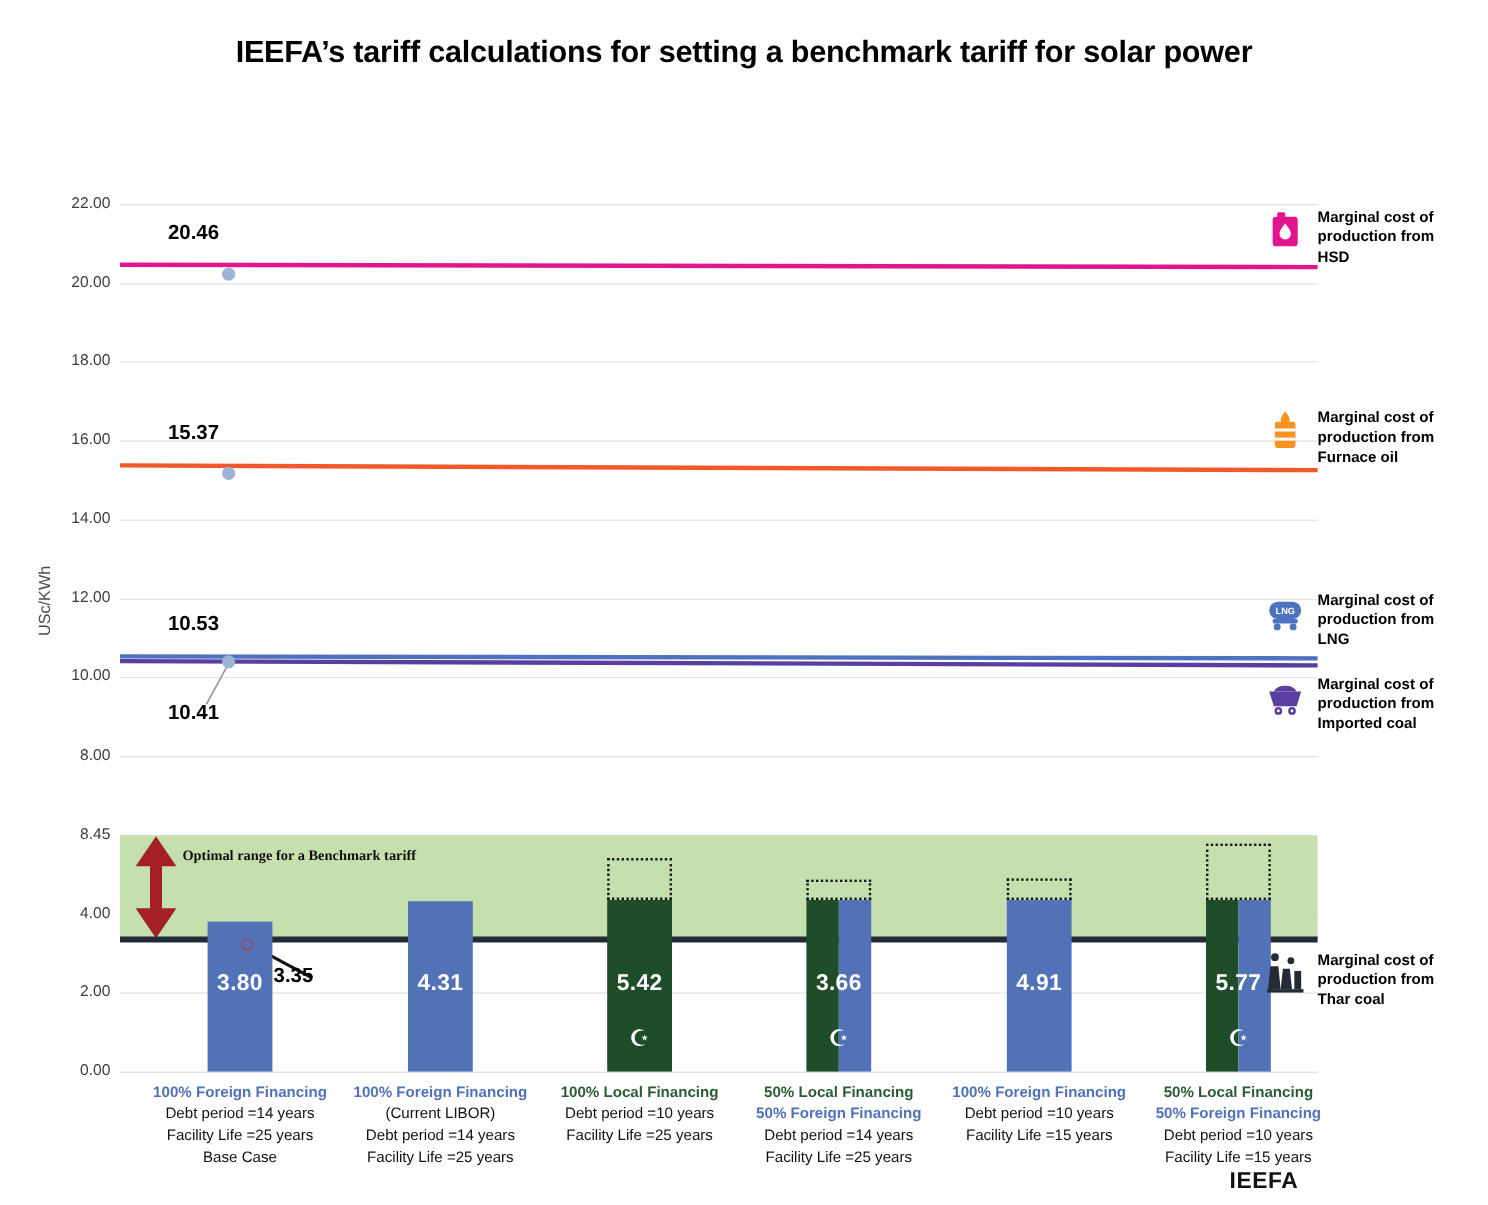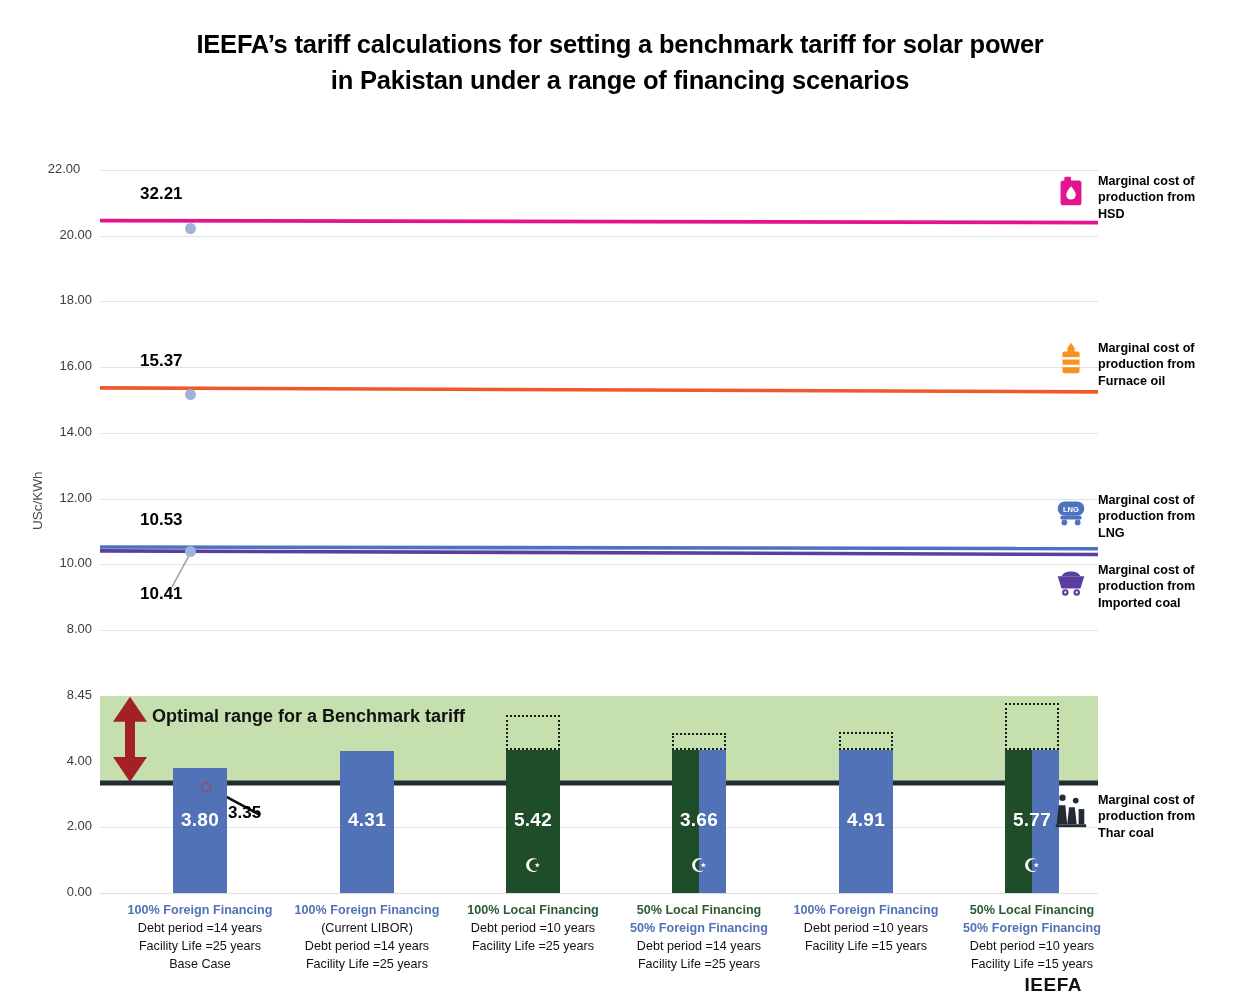--- a/index.html
+++ b/index.html
@@ -45,22 +45,23 @@
     font-size: 13.5px; color: #4a4a4a; white-space: nowrap;
   }
 
   
   .green-band {
     position: absolute; left: 0; width: 998px;
     background: #c5e0ae;
   }
   .band-text {
     position: absolute;
-    font-size: 18px; font-weight: bold; color: #111;
+    font-size: 12px; font-weight: bold; color: #111;
     white-space: nowrap;
+    font-family: Liberation Serif, serif;
   }
 
   
   .series-svg { position: absolute; left: 0; top: 0; width: 998px; height: 723px; overflow: visible; }
 
   
   .bar {
     position: absolute; bottom: 0;
   }
   .seg { position: absolute; bottom: 0; top: 0; }
@@ -119,38 +120,37 @@
     font-size: 19px; font-weight: bold; color: #111; letter-spacing: 0.5px; padding-left: 48px;
   }
 </style>
 </head>
 <body>
 
 <div id="root">
 
   <div class="title">
     <span class="line">IEEFA’s tariff calculations for setting a benchmark tariff for solar power</span>
-    <span class="line">in Pakistan under a range of financing scenarios</span>
   </div>
 
   <div class="ylabel">USc/KWh</div>
 
   <div id="yticks">
       <div class="ytick" style="left: 36px; top: 884px; width: 56px; right: auto;">0.00</div>
       <div class="ytick" style="left: 36px; top: 818.273px; width: 56px; right: auto;">2.00</div>
       <div class="ytick" style="left: 36px; top: 752.545px; width: 56px; right: auto;">4.00</div>
       <div class="ytick" style="left: 36px; top: 686.818px; width: 56px; right: auto;">8.45</div>
       <div class="ytick" style="left: 36px; top: 621.091px; width: 56px; right: auto;">8.00</div>
       <div class="ytick" style="left: 36px; top: 555.364px; width: 56px; right: auto;">10.00</div>
       <div class="ytick" style="left: 36px; top: 489.636px; width: 56px; right: auto;">12.00</div>
       <div class="ytick" style="left: 36px; top: 423.909px; width: 56px; right: auto;">14.00</div>
       <div class="ytick" style="left: 36px; top: 358.182px; width: 56px; right: auto;">16.00</div>
       <div class="ytick" style="left: 36px; top: 292.455px; width: 56px; right: auto;">18.00</div>
       <div class="ytick" style="left: 36px; top: 226.727px; width: 56px; right: auto;">20.00</div>
-      <div class="ytick" style="left: 36px; top: 161px; width: 56px; right: auto; text-align: center;">22.00</div>
+      <div class="ytick" style="left: 36px; top: 161px; width: 56px; right: auto;">22.00</div>
     </div>
 
   <div class="plot">
     <div id="gridlines">
         <div class="gridline axis0" style="top: 723px;"></div>
         <div class="gridline" style="top: 657.273px;"></div>
         <div class="gridline" style="top: 591.545px;"></div>
         <div class="gridline" style="top: 525.818px;"></div>
         <div class="gridline" style="top: 460.091px;"></div>
         <div class="gridline" style="top: 394.364px;"></div>
@@ -213,21 +213,21 @@
         <div class="bar" style="left: 905px; width: 54px; top: 580.043px; height: 142.957px;">
           <div class="seg seg-green" style="left: 0px; width: 27px;"></div>
           <div class="seg seg-blue" style="left: 27px; width: 27px;"></div>
           <div class="bar-val" style="top: 59.1545px;">5.77</div>
           <div class="flag-moon" style="top: 103.52px;">☪</div>
         </div>
         <div class="dashbox" style="left: 905px; width: 54px; top: 533.377px; height: 46.6664px;"></div>
       </div>
 
     <div id="annots">
-        <div class="pt-label" style="left: 40px; top: 13.61px;">32.21</div>
+        <div class="pt-label" style="left: 40px; top: 13.61px;">20.46</div>
         <div class="dot" style="left: 85px; top: 52.61px;"></div>
         <div class="pt-label" style="left: 40px; top: 180.886px; text-align: center;">15.37</div>
         <div class="dot" style="left: 85px; top: 218.886px;"></div>
         <div class="pt-label" style="left: 40px; top: 339.946px;">10.53</div>
         <div class="pt-label" style="left: 40px; top: 413.89px;">10.41</div>
         <div class="dot" style="left: 85px; top: 375.918px;"></div>
         <div class="pt-label" style="left: 128px; top: 632.907px;">3.35</div>
         <div class="dot-ring" style="left: 101px; top: 611.907px;"></div>
       </div>
   </div>

